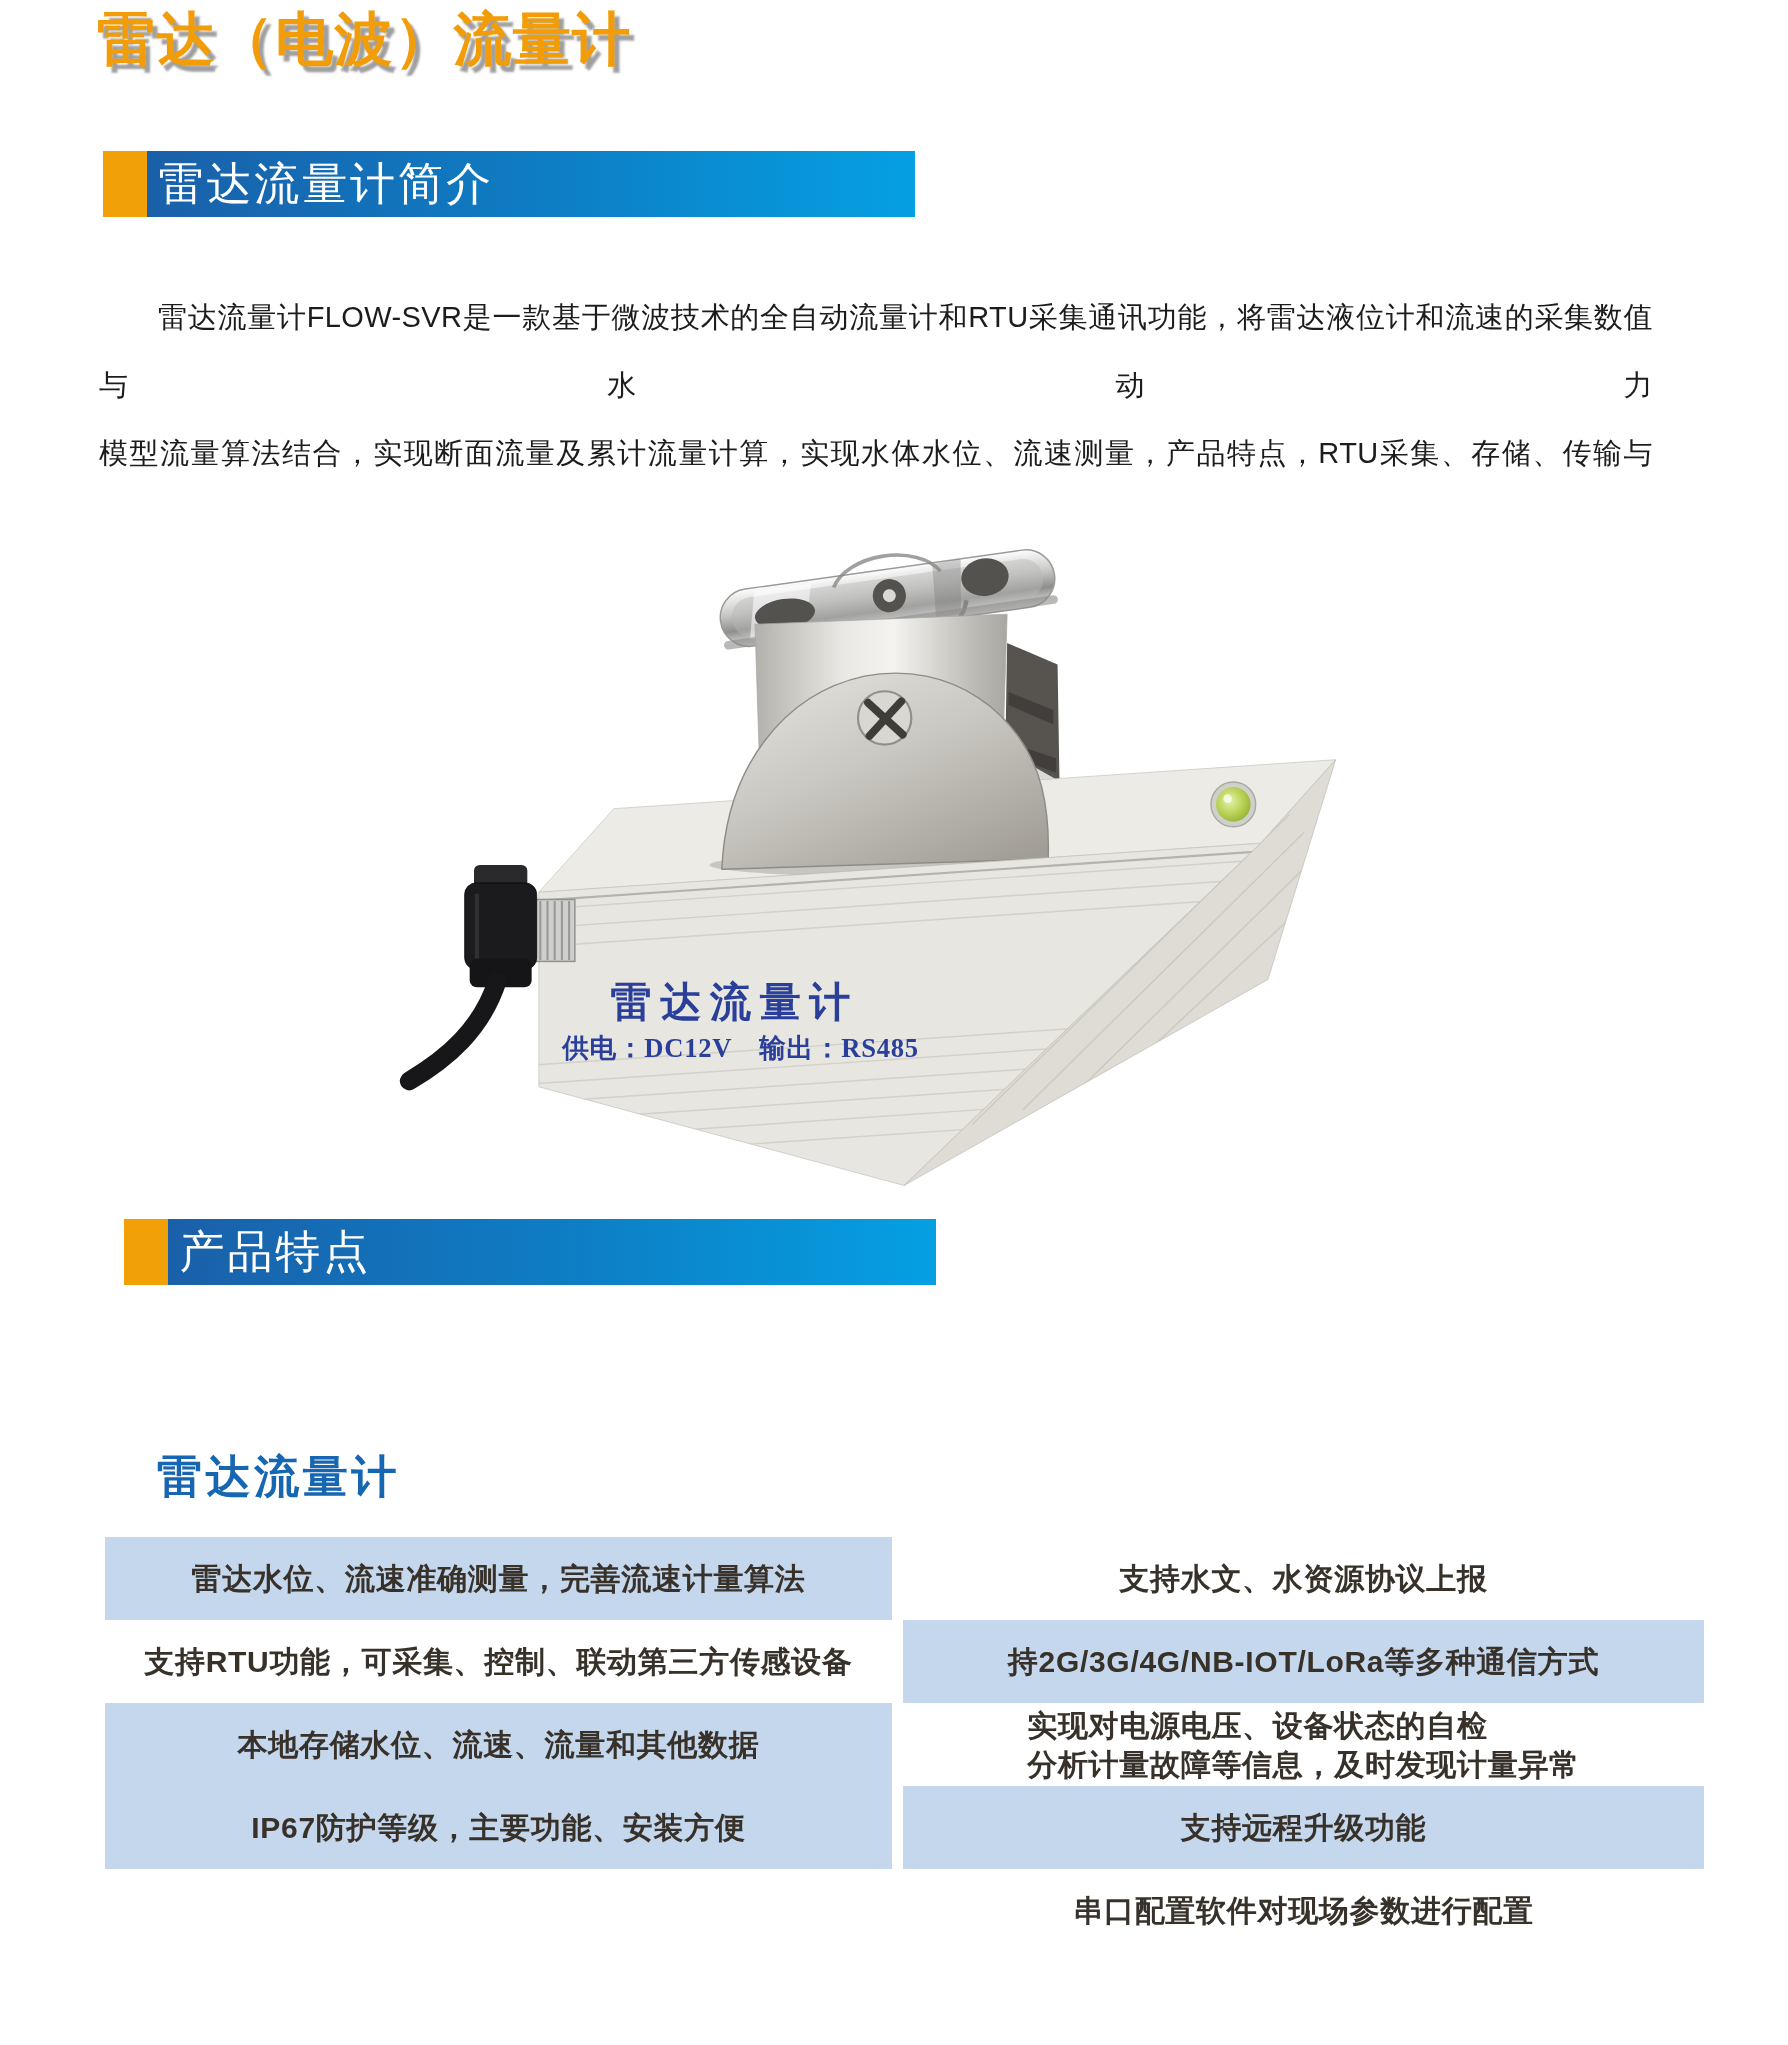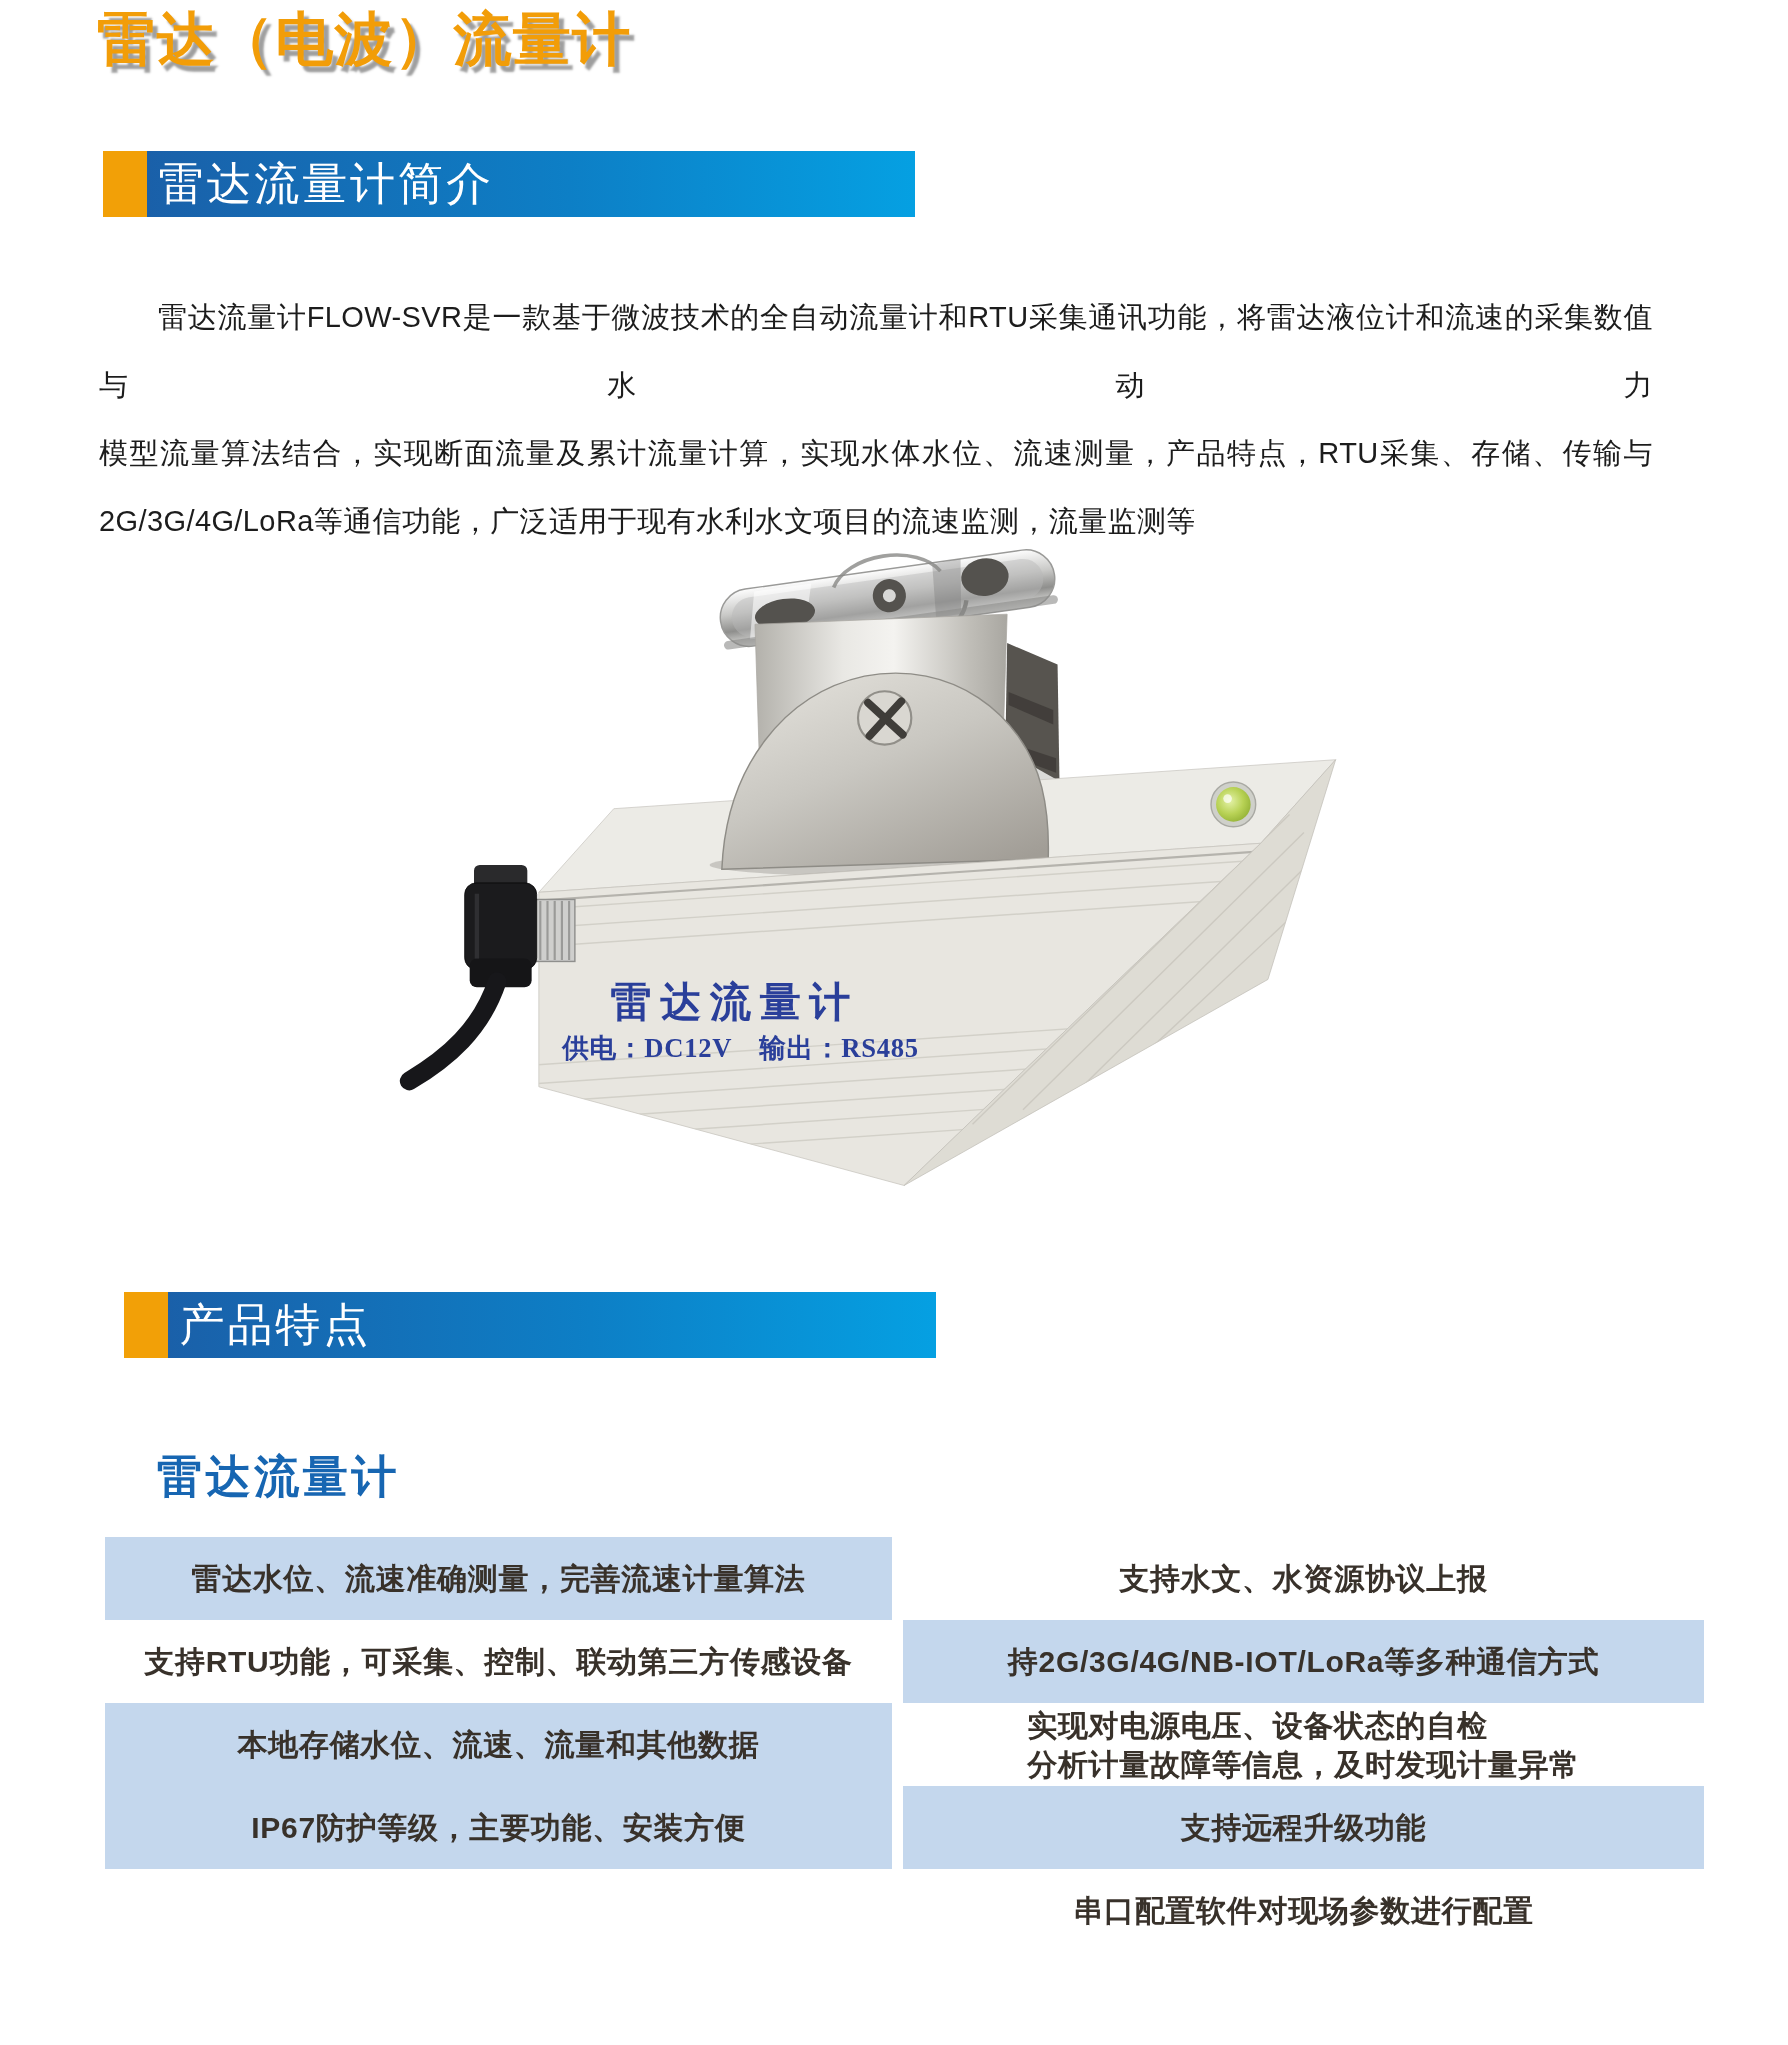--- a/index.html
+++ b/index.html
@@ -8,21 +8,21 @@
   .page-title{position:absolute;left:97px;top:1.4px;font-size:58px;font-weight:900;
       letter-spacing:1.4px;color:var(--title_orange);
       text-shadow:5px 5.8px 2.2px #9e9e9e;white-space:nowrap;}
   .section-bar{position:absolute;left:103px;height:66px;display:flex;align-items:stretch;}
   .section-bar .accent{width:44px;background:var(--accent_orange);flex:0 0 auto;}
   .section-bar .bar{width:768px;background:linear-gradient(90deg,var(--bar_blue_start) 0%,#0d7fc6 55%,var(--bar_blue_end) 100%);
       display:flex;align-items:center;}
   .section-bar .bar span{font-family:"Liberation Serif","DejaVu Serif",serif;
       color:#fff;font-size:45px;padding-left:11.5px;letter-spacing:2.9px;white-space:nowrap;}
   .bar-intro{top:151px;text-align:center;}
-  .bar-features{top:1292px;padding-left:21px;}
+  .bar-features{top:1219px;padding-left:21px;}
   .intro{position:absolute;left:99px;top:283px;width:1554px;font-size:29px;color:#1c1c1c;
       line-height:68px;letter-spacing:0.4px;}
   .intro .line{text-align:justify;text-align-last:justify;white-space:nowrap0;}
   .intro .line.first{text-indent:59px;}
   .intro .line.last{text-align:left;text-align-last:left;}
   .sub-heading{position:absolute;left:157px;top:1447px;font-family:"Liberation Serif","DejaVu Serif",serif;
       font-size:45px;font-weight:600;color:var(--subheading_blue);letter-spacing:3.6px;}
   .grid-col{position:absolute;top:1537px;}
   .grid-col.left{left:105px;width:787px;}
   .grid-col.right{left:903px;width:801px;}
@@ -44,21 +44,20 @@
   <div class="section-bar bar-intro">
     <div class="accent"></div>
     <div class="bar">
       <span>雷达流量计简介</span>
     </div>
   </div>
 
   <div class="intro">
     <div class="line first">雷达流量计FLOW-SVR是一款基于微波技术的全自动流量计和RTU采集通讯功能，将雷达液位计和流速的采集数值与水动力</div>
     <div class="line">模型流量算法结合，实现断面流量及累计流量计算，实现水体水位、流速测量，产品特点，RTU采集、存储、传输与</div>
-    <div class="line last">2G/3G/4G/LoRa等通信功能，广泛适用于现有水利水文项目的流速监测，流量监测等</div>
   </div>
 
   <svg class="device" width="987" height="685" viewBox="540 730 1370 950">
     <defs>
       <linearGradient id="gradChrome" x1="0" y1="0" x2="0" y2="1">
         <stop offset="0" stop-color="#fdfdfd"></stop>
           <stop offset="0.4" stop-color="#c9c9c7"></stop>
         <stop offset="0.7" stop-color="#8f8f8d"></stop>
           <stop offset="1" stop-color="#e8e8e6"></stop>
       </linearGradient>

